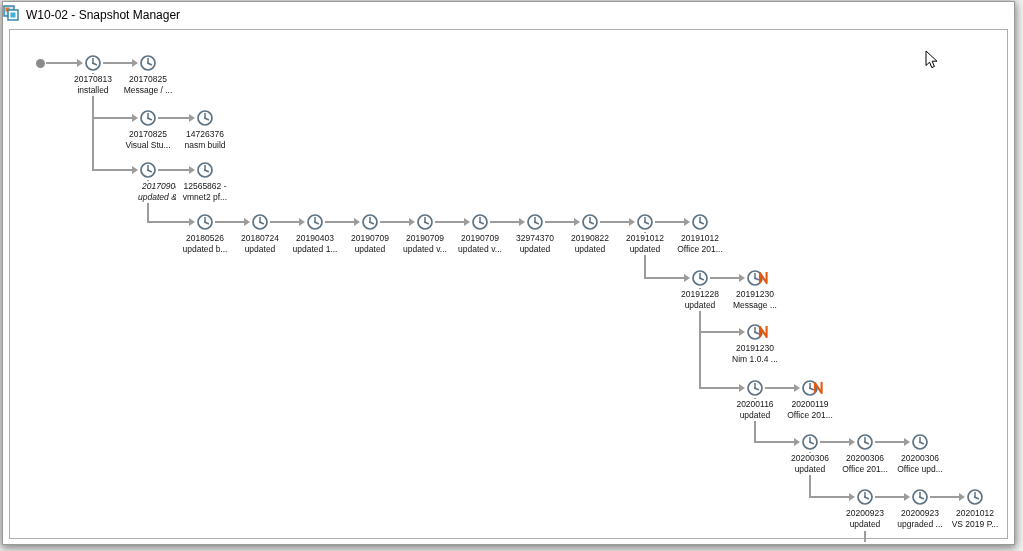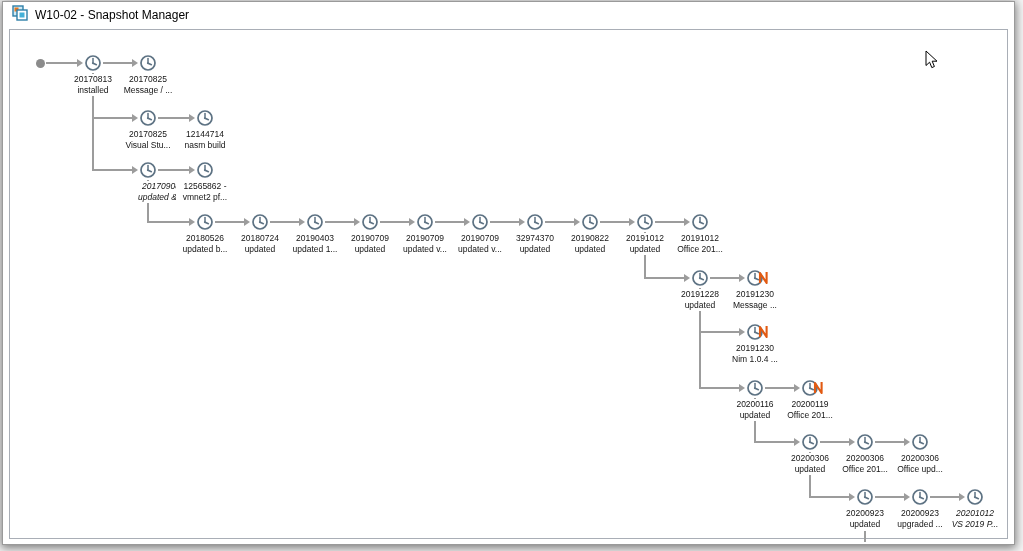--- a/index.html
+++ b/index.html
@@ -8,21 +8,21 @@
     background:#f5f5f5;
     font-family:"Liberation Sans", sans-serif;
   }
   .window {
     position:absolute; left:2px; top:1px; width:1013px; height:544px;
     background:#ffffff; border:1px solid #9a9a9a;
     box-shadow:0 2px 9px 1px rgba(0,0,0,0.5);
   }
   .titlebar {
     height:26px; display:flex; align-items:center; gap:7px;
-    padding-left:9px; background:#ffffff;
+    background:#ffffff;
   }
   .title-text { font-size:12px; color:#000; }
   .canvas {
     position:absolute; left:6px; right:6px; top:27px; bottom:5px;
     background:#ffffff; border:1px solid #a9aeb6;
   }
   #tree-layer { position:absolute; left:0; top:0; width:997px; height:551px; }
   .root-dot {
     position:absolute; width:9px; height:9px; border-radius:50%;
     background:#8b8b8b; z-index:3;
@@ -123,21 +123,21 @@
     <div class="slabel" style="left: 119px; top: 129px;">
       <div>20170825</div>
       <div>Visual Stu...</div>
     </div>
     <div class="snap" style="left: 196px; top: 109px;"><svg width="18" height="18" viewBox="0 0 18 18">
         <circle cx="9" cy="9" r="7" fill="#ffffff" stroke="#5d7283" stroke-width="1.7"></circle>
         <line x1="9" y1="9.4" x2="9" y2="4.4" stroke="#5d7283" stroke-width="1.5" stroke-linecap="round"></line>
         <line x1="8.6" y1="9" x2="12.4" y2="10.8" stroke="#5d7283" stroke-width="1.5" stroke-linecap="round"></line>
       </svg></div>
     <div class="slabel" style="left: 176px; top: 129px;">
-      <div>12144714</div>
+      <div>14726376</div>
       <div>nasm build</div>
     </div>
     <div class="snap" style="left: 139px; top: 161px;"><svg width="18" height="18" viewBox="0 0 18 18">
         <circle cx="9" cy="9" r="7" fill="#ffffff" stroke="#5d7283" stroke-width="1.7"></circle>
         <line x1="9" y1="9.4" x2="9" y2="4.4" stroke="#5d7283" stroke-width="1.5" stroke-linecap="round"></line>
         <line x1="8.6" y1="9" x2="12.4" y2="10.8" stroke="#5d7283" stroke-width="1.5" stroke-linecap="round"></line>
       </svg></div>
     <div class="slabel" style="left: 132px; top: 181px; font-style: italic;">
       <div>20170908</div>
       <div>updated &amp;...</div>
@@ -335,21 +335,21 @@
       </svg></div>
     <div class="slabel" style="left: 891px; top: 508px;">
       <div>20200923</div>
       <div>upgraded ...</div>
     </div>
     <div class="snap" style="left: 966px; top: 488px;"><svg width="18" height="18" viewBox="0 0 18 18">
         <circle cx="9" cy="9" r="7" fill="#ffffff" stroke="#5d7283" stroke-width="1.7"></circle>
         <line x1="9" y1="9.4" x2="9" y2="4.4" stroke="#5d7283" stroke-width="1.5" stroke-linecap="round"></line>
         <line x1="8.6" y1="9" x2="12.4" y2="10.8" stroke="#5d7283" stroke-width="1.5" stroke-linecap="round"></line>
       </svg></div>
-    <div class="slabel" style="left: 946px; top: 508px; font-style: italic;">
+    <div class="slabel" style="left: 946px; top: 508px;">
       <div>20201012</div>
       <div>VS 2019 P...</div>
     </div>
   </div>
 
 <span class="cursor">
   <svg width="14" height="20" viewBox="0 0 14 20">
     <path d="M1,1 L1,15.5 L4.6,12.2 L6.8,17.6 L9.4,16.5 L7.2,11.2 L12,11.2 Z" fill="#ffffff" stroke="#000000" stroke-width="1"></path>
   </svg>
 </span>

